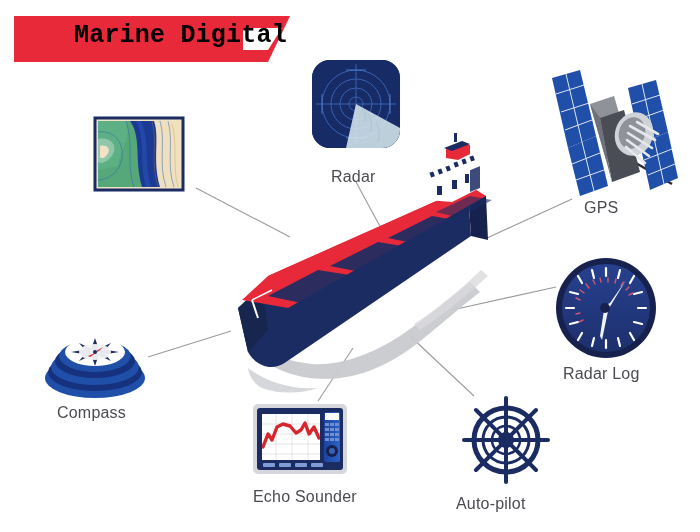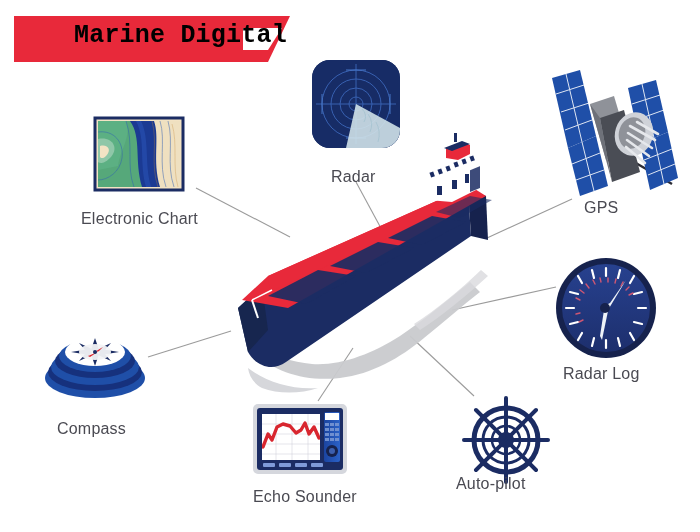--- a/index.html
+++ b/index.html
@@ -376,21 +376,20 @@
       </g>
       <ellipse cx="95" cy="352" rx="16" ry="8" fill="#f2f3f6" opacity="0.95"></ellipse>
       <polygon points="88,356 103,347 99,351 90,357" fill="#d8262f"></polygon>
       <polygon points="88,356 92,353 99,351 95,353" fill="#ffffff"></polygon>
       <circle cx="95" cy="352" r="2" fill="#1b2c63"></circle>
     </g>
   </svg>
 
   <div class="logo-text">Marine Digital</div>
 
-  <div class="label" style="left:81px; top:211px;">Electronic Chart</div>
   <div class="label" style="left:331px; top:169px;">Radar</div>
   <div class="label" style="left:584px; top:200px;text-align:right;">GPS</div>
   <div class="label" style="left:563px; top:366px;">Radar Log</div>
-  <div class="label" style="left:456px; top:476px;text-align:center;">Auto-pilot</div>
+  <div class="label" style="left:456px; top:496px;text-align:center;">Auto-pilot</div>
   <div class="label" style="left:253px; top:489px;">Echo Sounder</div>
-  <div class="label" style="left:57px; top:421px;">Compass</div>
+  <div class="label" style="left:57px; top:405px;">Compass</div>
 
 </div>
 
 </body></html>

